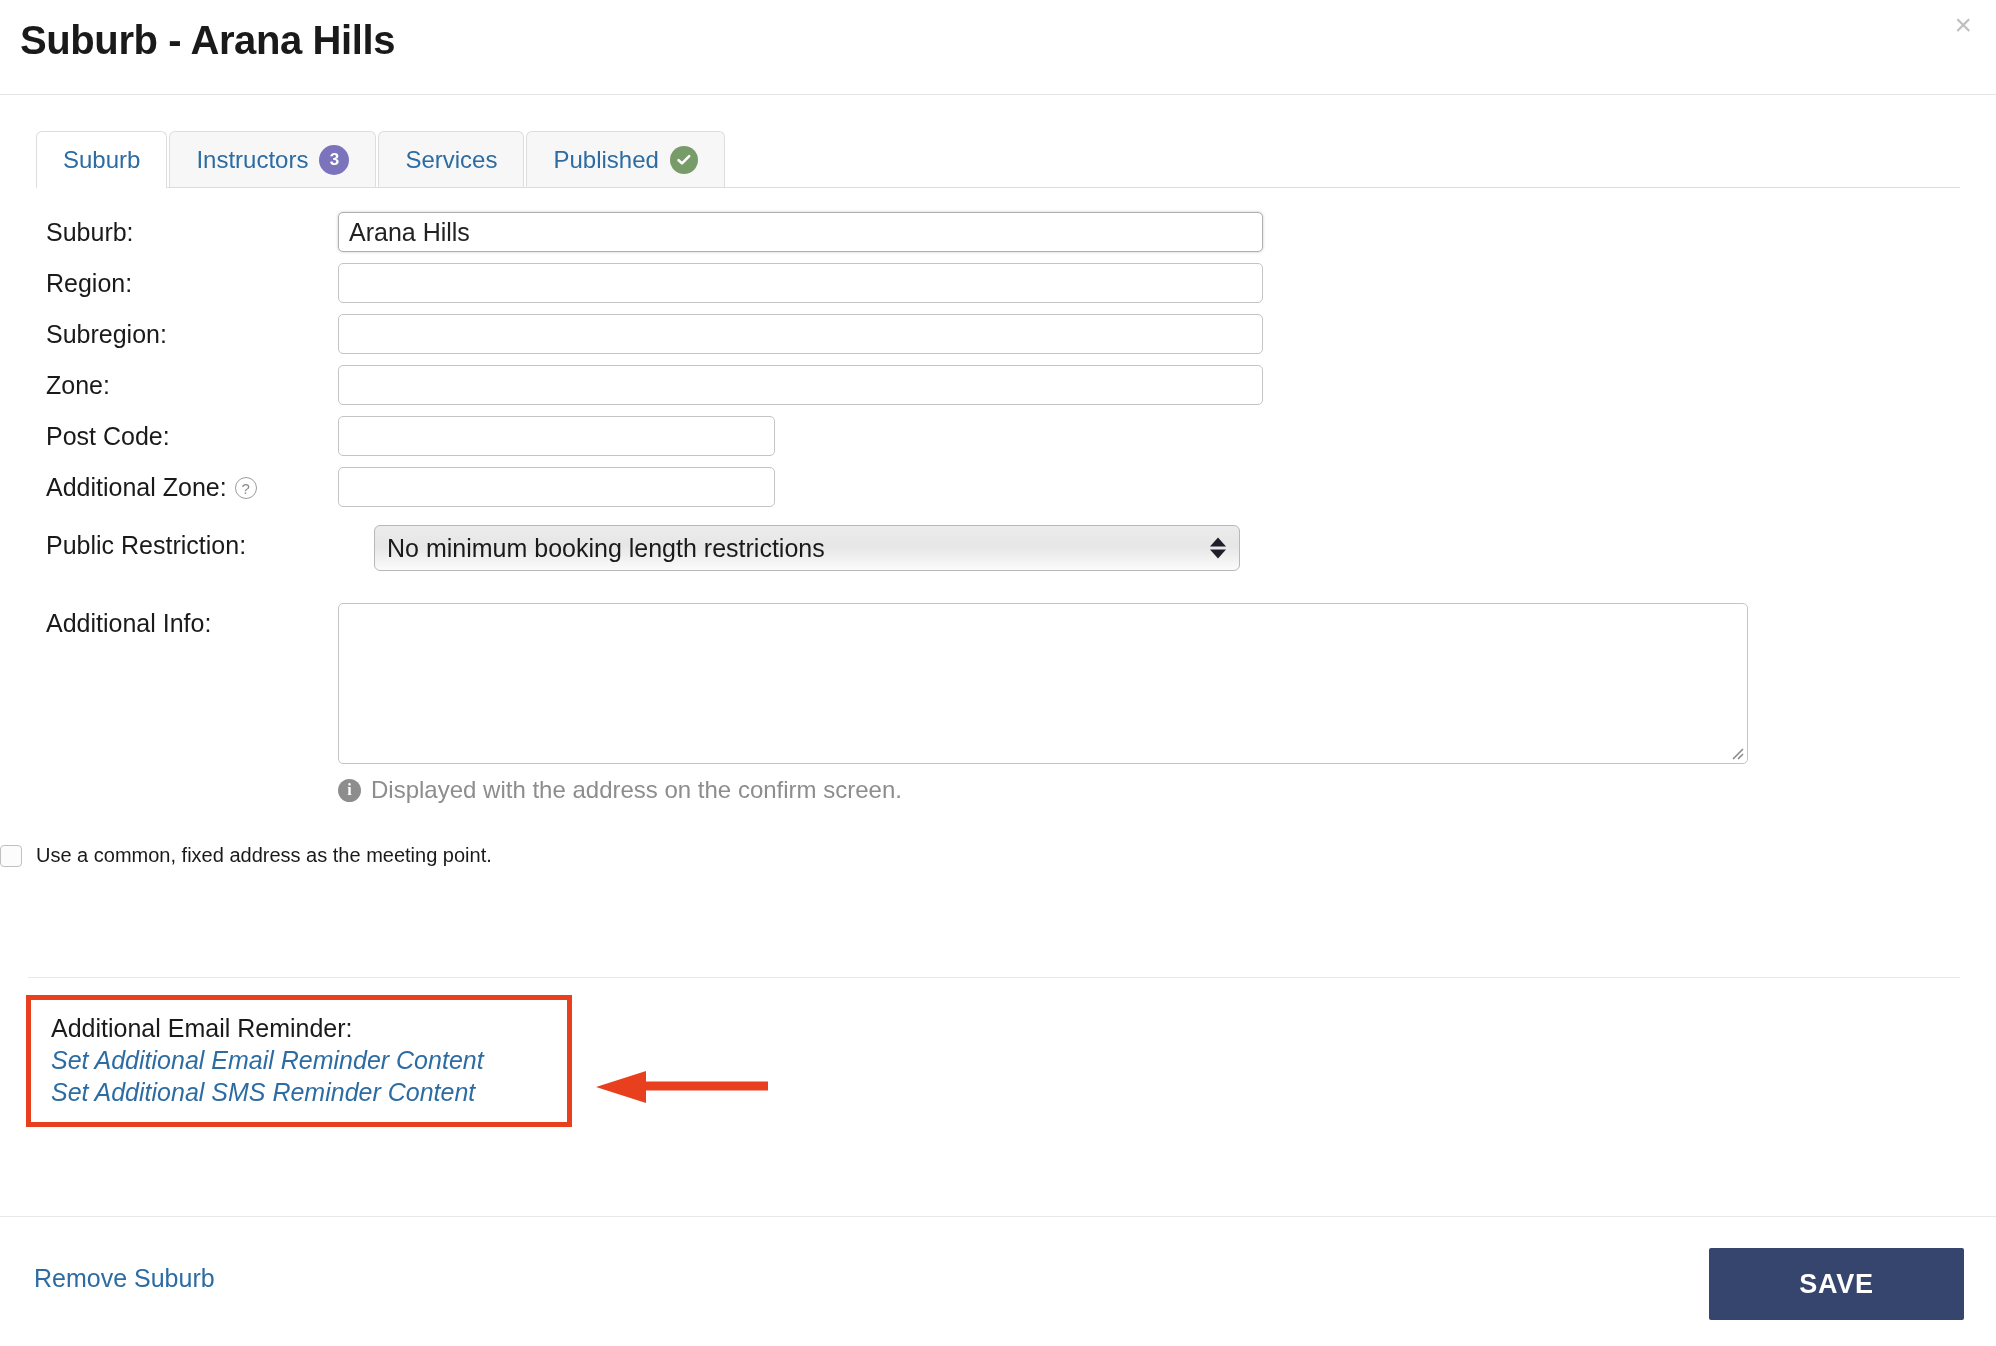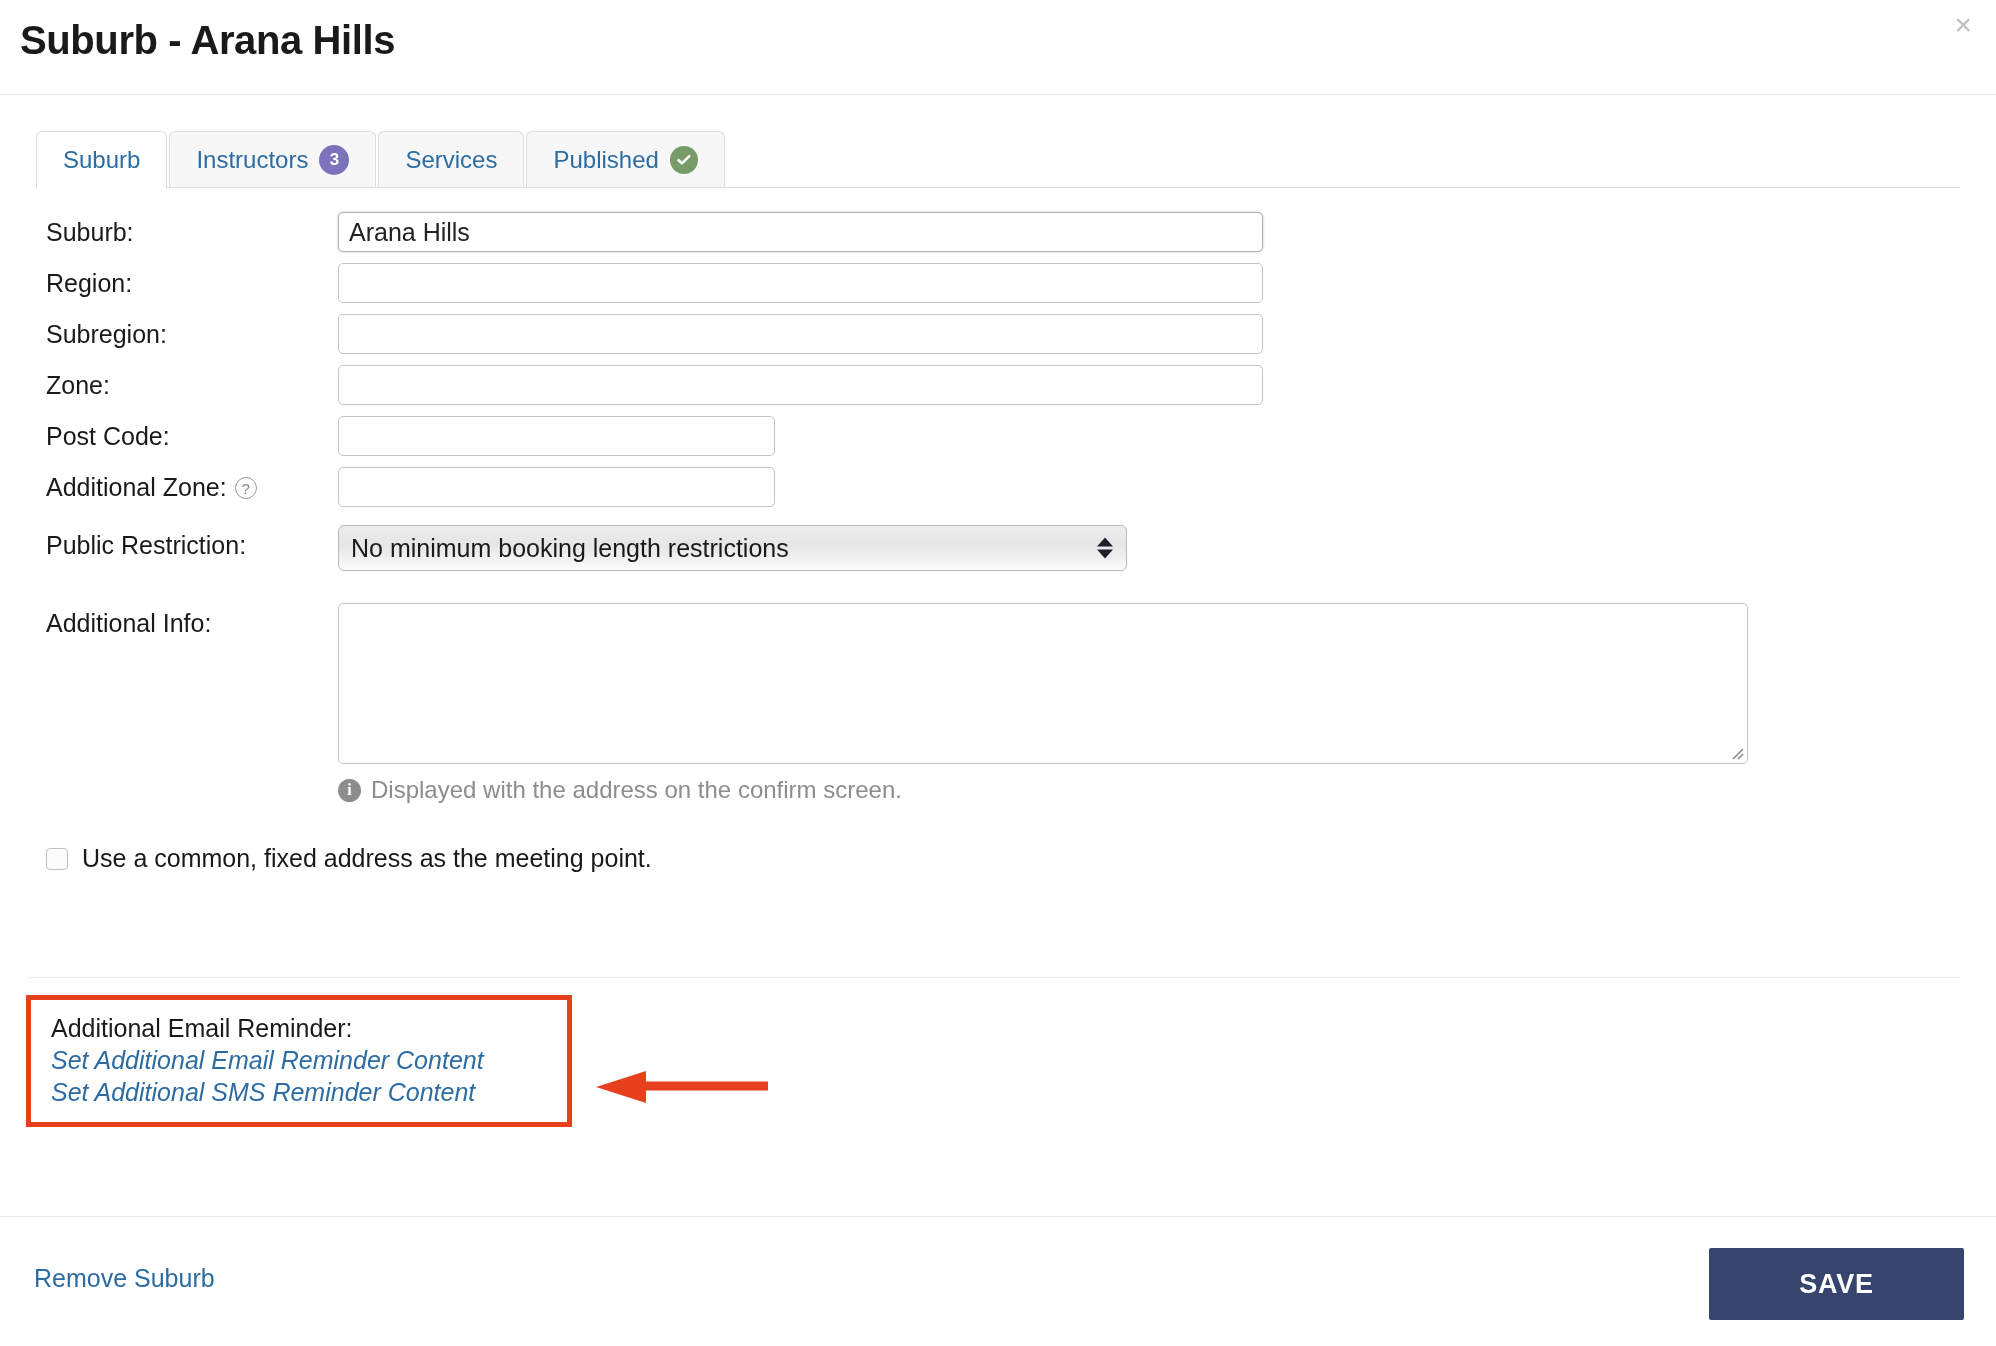--- a/index.html
+++ b/index.html
@@ -156,22 +156,23 @@
   }
   .text-input.wide  { width: 925px; }
   .text-input.short { width: 437px; }
   .text-input.focused {
     border-color: #b0b0b0;
     box-shadow: 0 0 3px rgba(0,0,0,0.22);
   }
 
   .select-wrap {
     position: relative;
-    width: 789px;
+    width: 866px;
     height: 46px;
+    margin-left: 36px;
   }
   .select-box {
     width: 100%;
     height: 46px;
     border: 1px solid #b8b8b8;
     border-radius: 6px;
     background: linear-gradient(to bottom, #ececec 0%, #e6e6e6 45%, #fbfbfb 100%);
     font-size: 25px;
     color: #1a1a1a;
     display: flex;
@@ -243,22 +244,21 @@
     font-weight: bold;
     font-family: "Liberation Serif", serif;
     line-height: 1;
   }
 
   .checkbox-row {
     display: flex;
     align-items: center;
     gap: 14px;
     margin-top: 40px;
-    padding-left: 46px;
-    font-size: 25px;
+    font-size: 20px;
     color: #1a1a1a;
   }
   .cb {
     width: 22px;
     height: 22px;
     border: 1px solid #c0c0c0;
     border-radius: 4px;
     background: #fcfcfc;
     cursor: pointer;
     flex: none;

